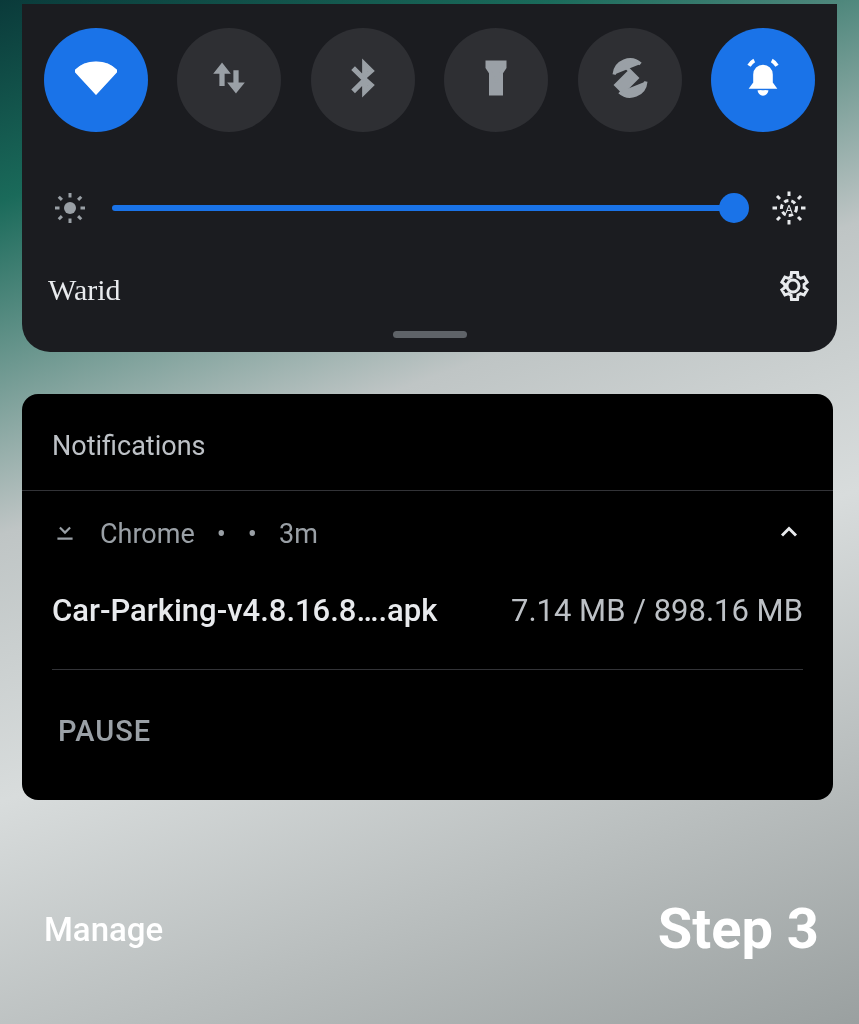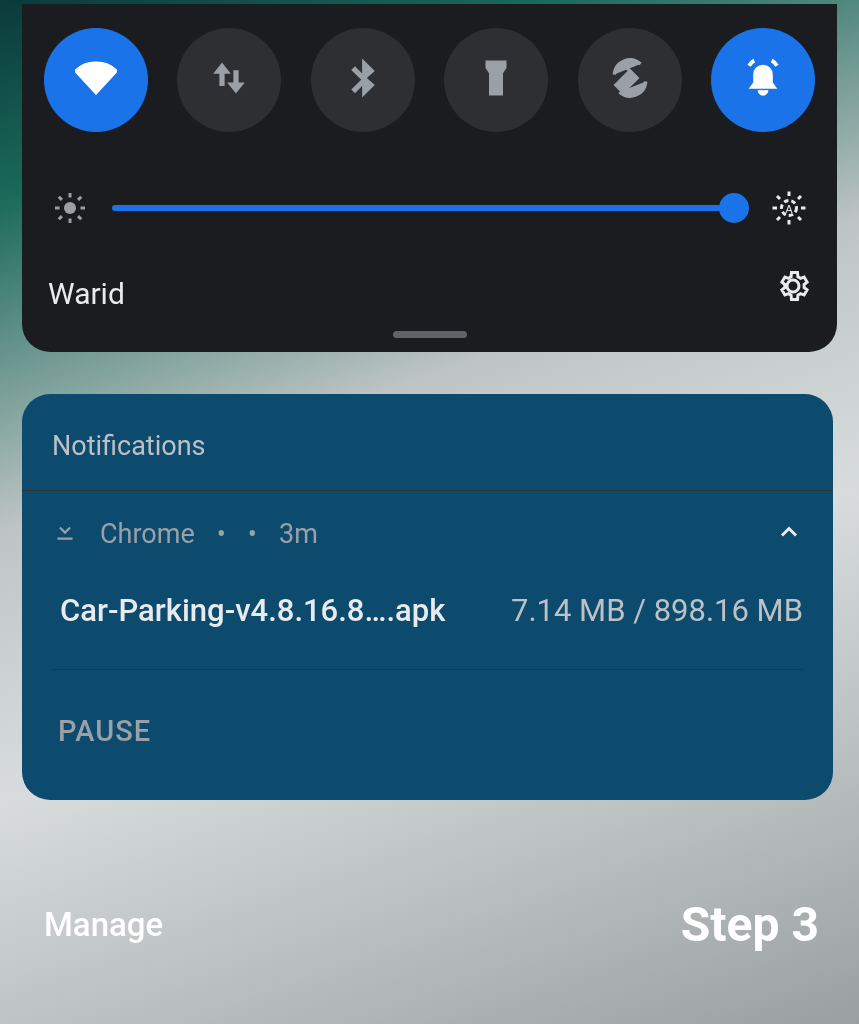--- a/index.html
+++ b/index.html
@@ -42,56 +42,56 @@
   .slider {
     flex: 1; position: relative; height: 28px; display:flex; align-items:center;
   }
   .track { position:absolute; left:0; right:0; height:6px; border-radius:3px; background:#1a73e8; }
   .thumb {
     position:absolute; right:-2px; width:30px; height:30px; border-radius:50%;
     background:#1a73e8;
   }
 
   .carrier-row {
-    display:flex; align-items:flex-end; justify-content:space-between;
+    display:flex; align-items:center; justify-content:space-between;
     padding: 0 6px 8px 6px;
-    font-size: 30px; color:#e8eaed;
+    font-size: 30px; color:#e8eaed;font-family:Liberation Serif, serif;
   }
   .gear svg { width:36px; height:36px; }
   .handle { width:74px; height:7px; background:#5f6368; border-radius:4px; margin: 12px auto 6px auto; }
 
   .notif-card {
     position:absolute; left:22px; right:26px; top: 394px;
-    background: #0c4a6e;
-    border-radius: 28px;
+    background: #000000;
+    border-radius: 16px;
     color:#e8eaed;
   }
   .notif-header {
     font-size: 27px; color:#bdc1c6;
     padding: 36px 30px 28px 30px;
     border-bottom: 1px solid #323337;
   }
   .notif-body { padding: 26px 30px 0 30px; }
   .notif-top { display:flex; align-items:flex-end; justify-content:space-between; }
   .notif-app { display:flex; align-items:center; gap:22px; color:#9aa0a6; font-size:27px; }
   .dl-icon svg{ width:26px; height:26px; }
   .chev svg { width:28px; height:28px; }
-  .notif-main { display:flex; align-items:center; justify-content:space-between; padding: 42px 0 34px 0; margin-left: 8px; }
+  .notif-main { display:flex; align-items:center; justify-content:space-between; padding: 42px 0 34px 0; }
   .file { font-size:31px; font-weight:500; color:#e8eaed; }
   .size { font-size:31px; color:#bdc1c6;text-align:right; }
   .divider { height:1px; background:#323337; margin-top:6px; }
   .actions { display:flex; gap:52px; padding:44px 6px 52px 6px; }
   .actbtn { color:#9aa0a6; font-size:29px; font-weight:500; letter-spacing:1px; cursor:pointer; }
 
   .bottom-row {
     position:absolute; left:44px; right:40px; top:896px;
     display:flex; align-items:center; justify-content:space-between;gap:8px;
   }
   .manage { font-size:33px; font-weight:500; color:#ffffff; }
-  .step { font-size:48px; font-weight:700; color:#ffffff; }
+  .step { font-size:56px; font-weight:700; color:#ffffff; }
 </style>
 </head>
 <body>
 
 <div class="panel">
   <div class="toggles">
     <div class="toggle active">
       <span>
         <svg viewBox="0 0 24 24">
             <path class="ico" fill="#fff" stroke="none" d="M12 3C7 3 2.7 5 0 8l12 13L24 8c-2.7-3-7-5-12-5zm0 6c-2.6 0-5 .9-6.9 2.4L12 18l6.9-6.6C17 9.9 14.6 9 12 9z" opacity="1"></path>

